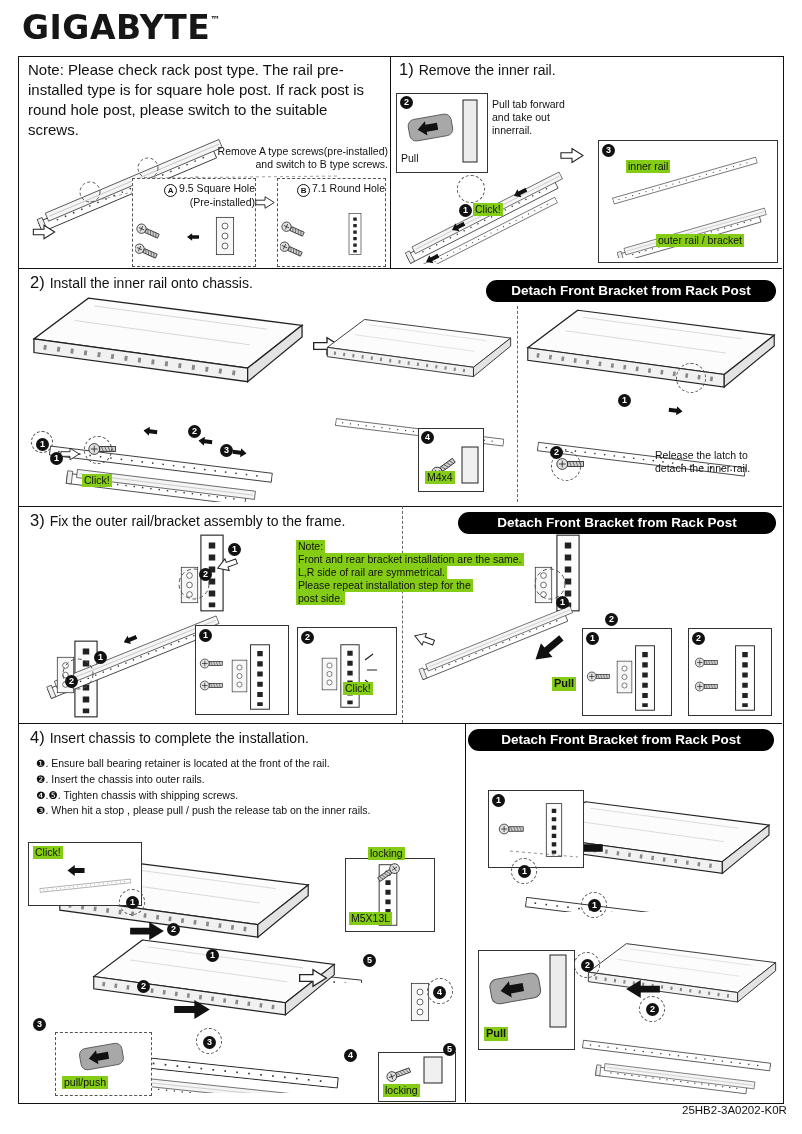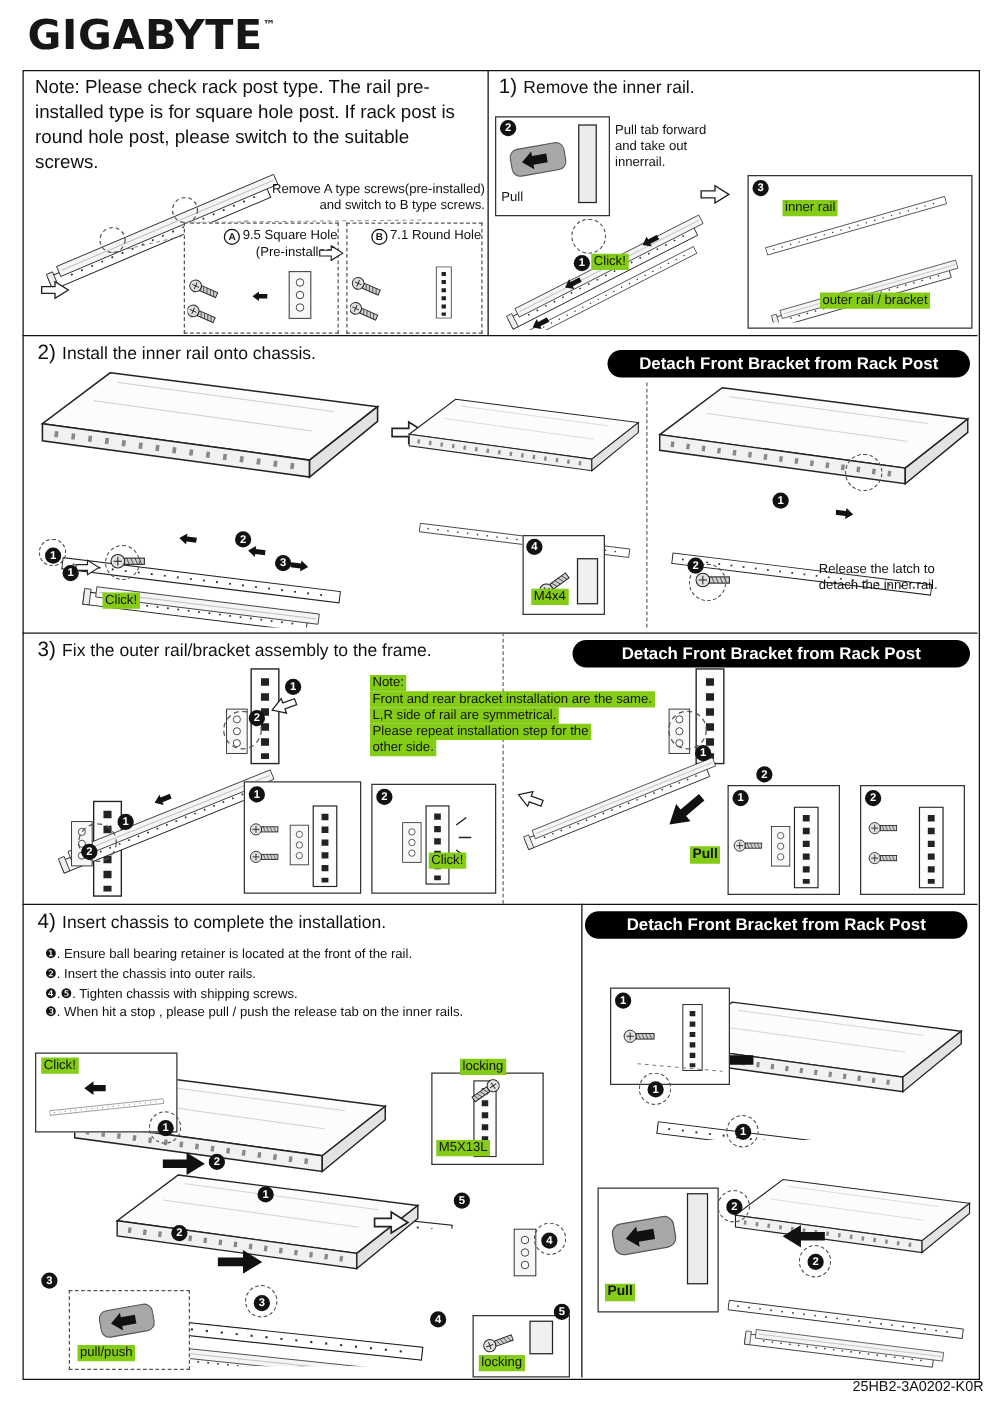--- a/index.html
+++ b/index.html
@@ -113,21 +113,21 @@
   <circle cx="70" cy="74" r="10" fill="none" stroke="#555" stroke-width="1" stroke-dasharray="3 2.5"></circle>
   <circle cx="128" cy="50" r="10" fill="none" stroke="#555" stroke-width="1" stroke-dasharray="3 2.5"></circle>
   <line x1="70" y1="84" x2="180" y2="58" stroke="#777" stroke-width=".7" stroke-dasharray="3 3"></line>
   <line x1="128" y1="60" x2="320" y2="58" stroke="#777" stroke-width=".7" stroke-dasharray="3 3"></line>
   <use href="#warrow" x="12" y="106" width="24" height="16"></use>
 </svg>
 
 <div class="abs txt ctr" style="left:196px;top:145px;width:192px">Remove A type screws(pre-installed)</div>
 <div class="abs txt ctr" style="left:196px;top:158px;width:192px">and switch to B type screws.</div>
 
-<div class="abs dbox" style="left:147px;top:178px;width:122px;height:87px">
+<div class="abs dbox" style="left:132px;top:178px;width:122px;height:87px">
   <div class="ctr" style="position:absolute;left:0;top:3px;width:100%;font-size:10.5px;white-space:nowrap"><span class="cl">A</span><span>9.5 Square Hole</span></div>
   <div class="ctr" style="position:absolute;left:0;top:17px;width:100%;font-size:10.5px">(Pre-installed)</div>
   <svg class="inbox" style="left:2px;top:34px" width="118" height="50" viewBox="0 0 118 50">
     <g transform="translate(4,8) rotate(24)">
         <use href="#screw" width="26" height="12"></use>
       </g>
     <g transform="translate(2,28) rotate(24)">
         <use href="#screw" width="26" height="12"></use>
       </g>
     <g transform="translate(52,20)">
@@ -309,21 +309,21 @@
       <use href="#warrow" width="22" height="15"></use>
     </g>
   <g transform="translate(100,106) rotate(-22)">
       <use href="#sarrow" width="14" height="9"></use>
     </g>
 </svg>
 <div class="abs txt wbg" style="left:296px;top:540px">Note:</div>
 <div class="abs txt wbg" style="left:296px;top:553px">Front and rear bracket installation are the same.</div>
 <div class="abs txt wbg" style="left:296px;top:566px">L,R side of rail are symmetrical.</div>
 <div class="abs txt wbg" style="left:296px;top:579px">Please repeat installation step for the</div>
-<div class="abs txt wbg" style="left:296px;top:592px">other side.</div>
+<div class="abs txt wbg" style="left:296px;top:592px">post side.</div>
 <span class="abs nb" style="left:228px;top:543px">1</span>
 <span class="abs nb" style="left:199px;top:568px">2</span>
 <span class="abs nb" style="left:94px;top:651px">1</span>
 <span class="abs nb" style="left:65px;top:675px">2</span>
 
 <div class="abs sbox" style="left:195px;top:625px;width:92px;height:88px">
   <svg class="inbox" style="left:1px;top:16px" width="90" height="70" viewBox="0 0 90 70">
     <g transform="translate(52,2)">
         <use href="#post" width="22" height="66"></use>
       </g>

